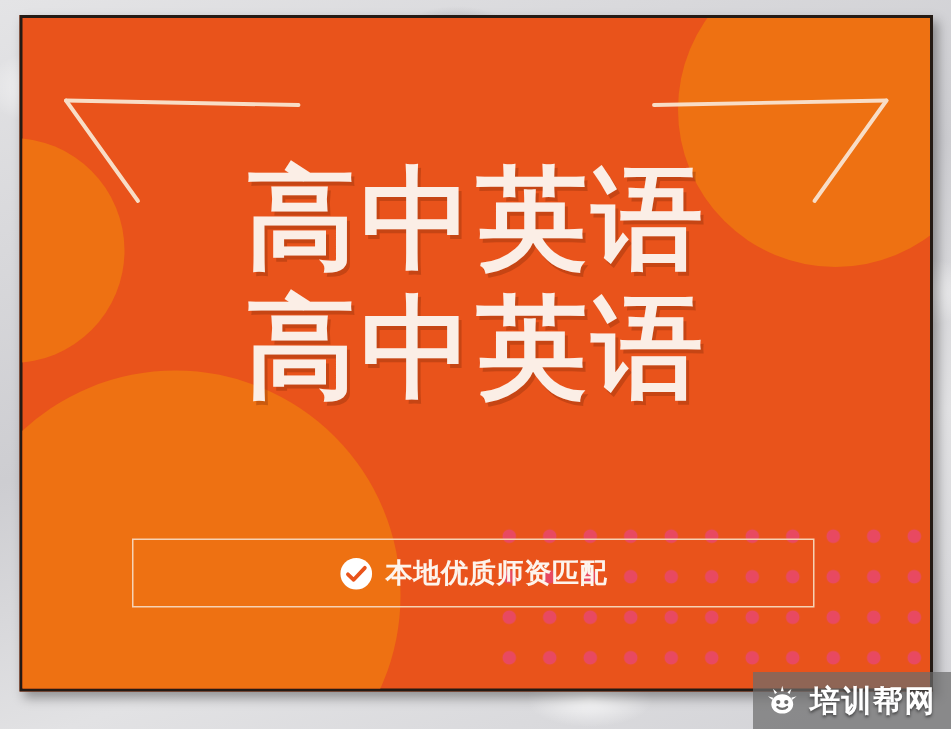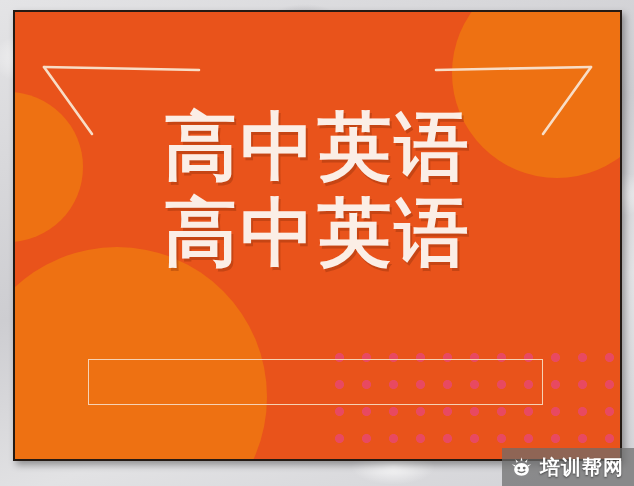--- a/index.html
+++ b/index.html
@@ -186,20 +186,27 @@
       <path d="M159 3 L111 70" stroke="#f8ddc6" stroke-width="2.6" fill="none" stroke-linecap="round"></path>
     </svg>
 
     <div id="headline">
       <span class="headline-line">高中英语</span>
       <span class="headline-line">高中英语</span>
     </div>
 
     <div id="feature-bar">
 
+      <div class="feature-item">
+        <svg class="check-icon" viewBox="0 0 24 24">
+          <circle cx="12" cy="12" r="11" fill="#ffffff"></circle>
+          <path d="M6.2 12.4 L10.2 16.2 L18.0 7.9" stroke="#e9531b" stroke-width="2.6" fill="none" stroke-linecap="round" stroke-linejoin="round"></path>
+        </svg>
+        <span class="feature-label">本地优质师资匹配</span>
+      </div>
 
 
     </div>
   </div>
 
   <div id="watermark">
     <svg id="watermark-logo" viewBox="0 0 24 24">
       <g fill="#ffffff">
         <path d="M12 1.2 L13.0 5.0 L11.0 5.0 Z"></path>
         <path d="M5.6 3.3 L8.4 5.9 L6.9 7.0 Z"></path>

